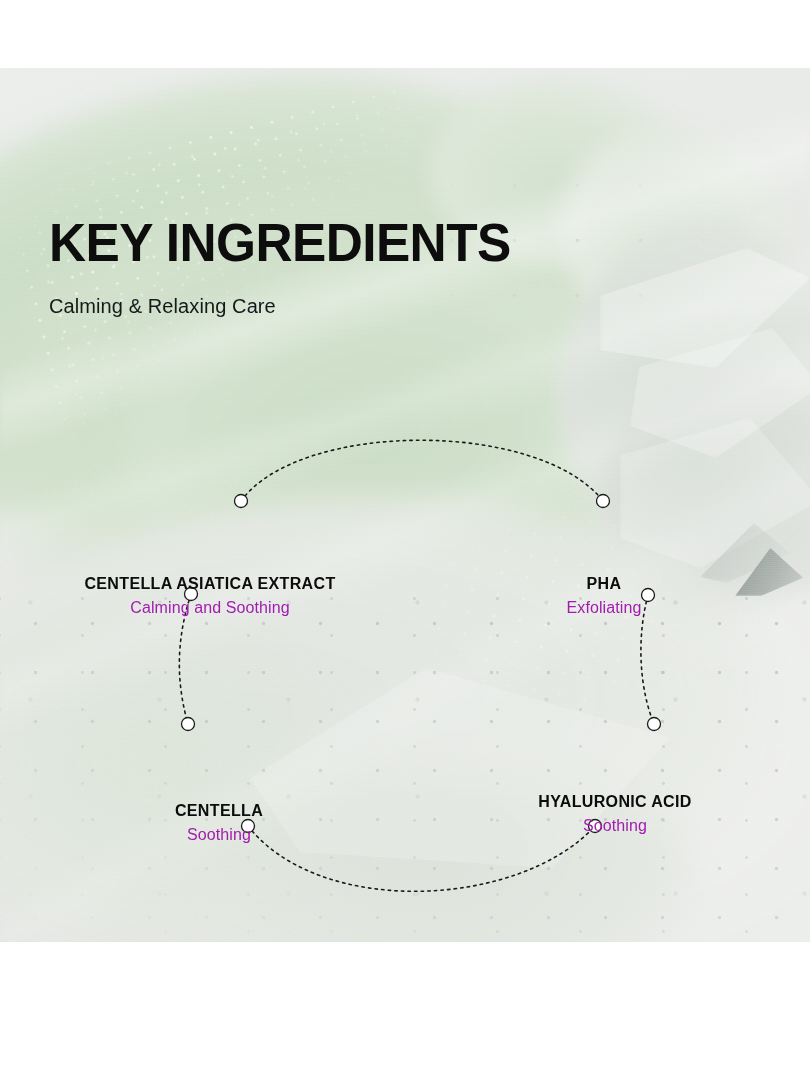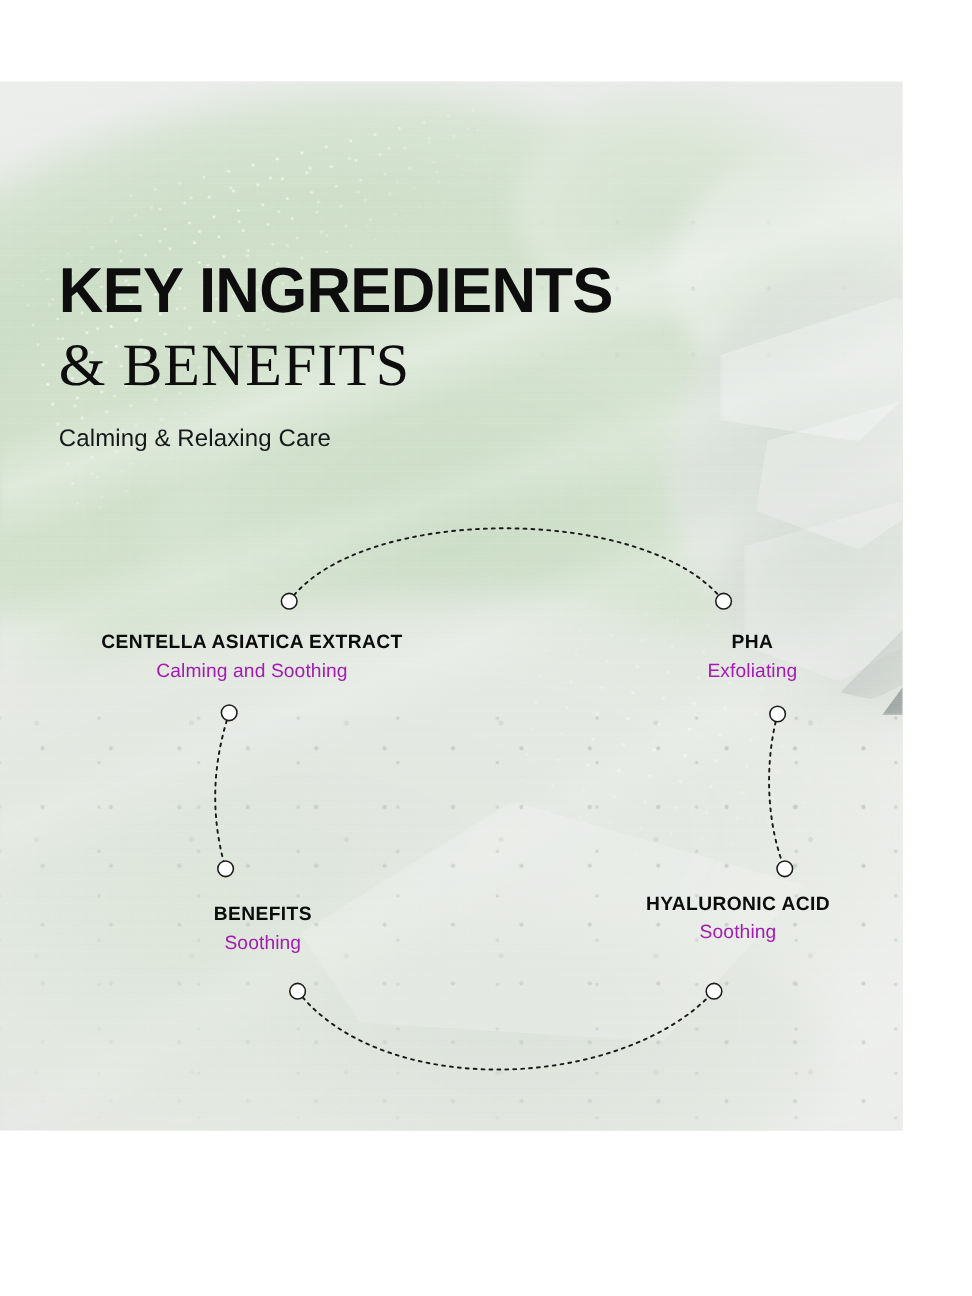--- a/index.html
+++ b/index.html
@@ -10,21 +10,21 @@
   body {
     width: 810px;
     height: 1080px;
     overflow: hidden;
     font-family: "Liberation Sans", sans-serif;
     -webkit-font-smoothing: antialiased;
   }
 
   .page {
     position: relative;
-    width: 752px;
+    width: 810px;
     height: 1080px;
     background: #ffffff;
     overflow: hidden;
   }
 
   
   .photo {
     position: absolute;
     left: 0;
     top: 68px;
@@ -290,20 +290,21 @@
     color: #15191a;
     white-space: nowrap;
   }
 
   
   .callout {
     position: absolute;
     text-align: center;
     white-space: nowrap;
     transform: translateX(-50%);
+    margin-top: 48px;
   }
   .callout .name {
     font-family: "Liberation Sans", sans-serif;
     font-weight: 700;
     font-size: 16px;
     letter-spacing: 0.35px;
     color: #0b0c0c;
     line-height: 20px;
   }
   .callout .benefit {
@@ -359,21 +360,20 @@
     <div class="sparkles"></div>
     <div class="sparkles2"></div>
     <div class="bubbles"></div>
     <div class="bubbles-top"></div>
 
     <div class="grain"></div>
   </div>
 
   <div class="headline-block">
     <h1 class="headline">KEY INGREDIENTS</h1>
-    <h2 class="subhead">&amp; BENEFITS</h2>
     <p class="tagline">Calming &amp; Relaxing Care</p>
   </div>
 
   <svg class="connectors" viewBox="0 0 810 1080" xmlns="http://www.w3.org/2000/svg">
     <g id="connector-paths" fill="none" stroke="#1a1a1a" stroke-width="1.6" stroke-dasharray="2.4 4.2" stroke-linecap="round">
         <path d="M 241 501 C 300 420 540 420 603 501"></path>
         <path d="M 191 594 C 176 640 176 682 188 724"></path>
         <path d="M 648 595 C 636 640 640 690 654 724"></path>
         <path d="M 248 826 C 320 918 520 908 595 826"></path>
       </g>
@@ -387,26 +387,26 @@
         <circle cx="248" cy="826" r="6.5" fill="#ffffff" stroke="#1c1c1c" stroke-width="1.3"></circle>
         <circle cx="595" cy="826" r="6.5" fill="#ffffff" stroke="#1c1c1c" stroke-width="1.3"></circle>
       </g>
   </svg>
 
   <div id="callouts">
       <div class="callout" style="left: 210px; top: 526px;">
         <div class="name">CENTELLA ASIATICA EXTRACT</div>
         <div class="benefit">Calming and Soothing</div>
       </div>
-      <div class="callout" style="left: 627px; top: 526px;">
+      <div class="callout" style="left: 604px; top: 526px;">
         <div class="name">PHA</div>
         <div class="benefit">Exfoliating</div>
       </div>
       <div class="callout" style="left: 219px; top: 753px;">
-        <div class="name">BENEFITS</div>
+        <div class="name">CENTELLA</div>
         <div class="benefit">Soothing</div>
       </div>
       <div class="callout" style="left: 615px; top: 744px;">
         <div class="name">HYALURONIC ACID</div>
         <div class="benefit">Soothing</div>
       </div>
     </div>
 
 </div>
 

